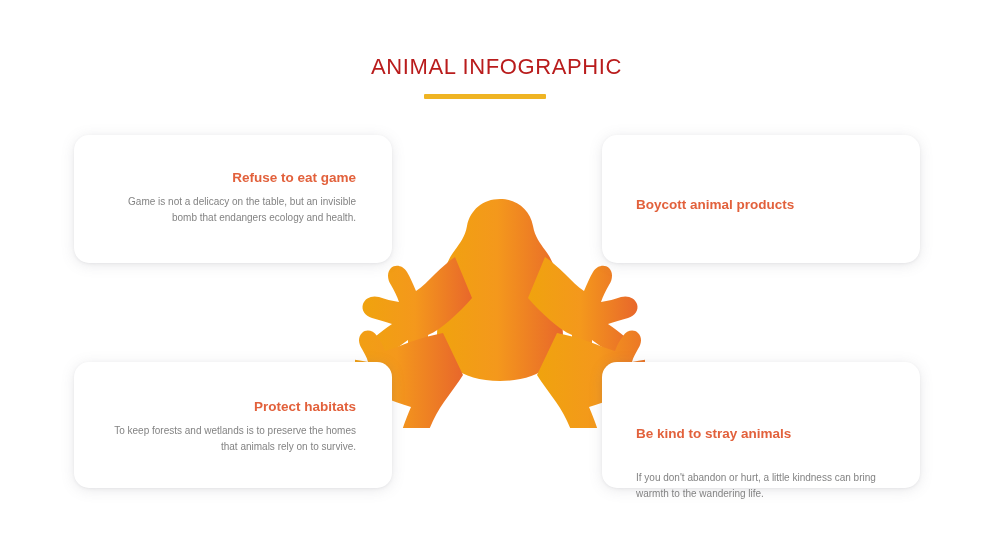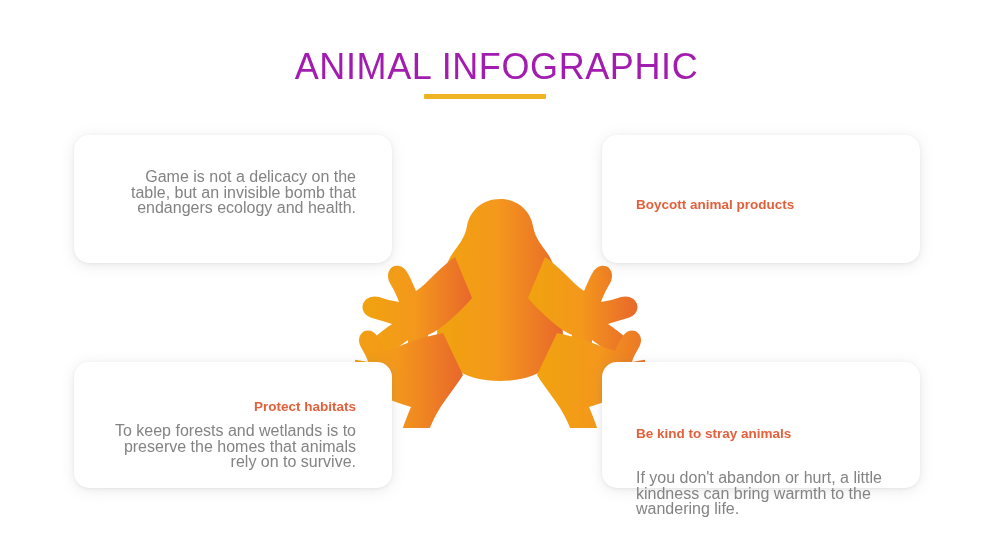--- a/index.html
+++ b/index.html
@@ -26,24 +26,24 @@
   
   .title-block {
     position: absolute;
     left: 0;
     top: 48px;
     width: 993px;
     text-align: center;
   }
   .title-text {
     font-family: "Liberation Sans", sans-serif;
-    font-size: 36px;
+    font-size: 22px;
     font-weight: 400;
     letter-spacing: 0.6px;
-    color: #a21caf;
+    color: #b91c1c;
     line-height: 38px;
     white-space: nowrap;
   }
   .title-rule {
     position: absolute;
     left: 424px;
     top: 94px;
     width: 122px;
     height: 5px;
     background: #efb423;
@@ -78,21 +78,21 @@
     font-family: "Liberation Sans", sans-serif;
     font-size: 13.5px;
     font-weight: bold;
     color: #e2613c;
     line-height: 18px;
     margin: 0 0 7px 0;
     white-space: nowrap;
   }
   .card-body {
     font-family: "Liberation Sans", sans-serif;
-    font-size: 16px;
+    font-size: 10px;
     font-weight: 400;
     color: #838383;
     line-height: 15.5px;
     margin: 0;
   }
   .align-right { text-align: right; }
   .align-left  { text-align: left; margin-top: 27px; }
 
   
   .frog-wrap {
@@ -225,20 +225,21 @@
                  c3 9 0 17-7 19
                  c-7 2-14-3-17-12
                  c-5-16-12-31-20-42
                  c-7-10-14-19-19-27z"></path>
       </g>
     </svg>
   </div>
 
   <div class="card card-tl">
     <div class="card-inner">
+      <p class="card-heading align-right">Refuse to eat game</p>
       <p class="card-body align-right">Game is not a delicacy on the table, but an invisible bomb that endangers ecology and health.</p>
     </div>
   </div>
 
   <div class="card card-tr">
     <div class="card-inner">
       <p class="card-heading align-left">Boycott animal products</p>
     </div>
   </div>
 

